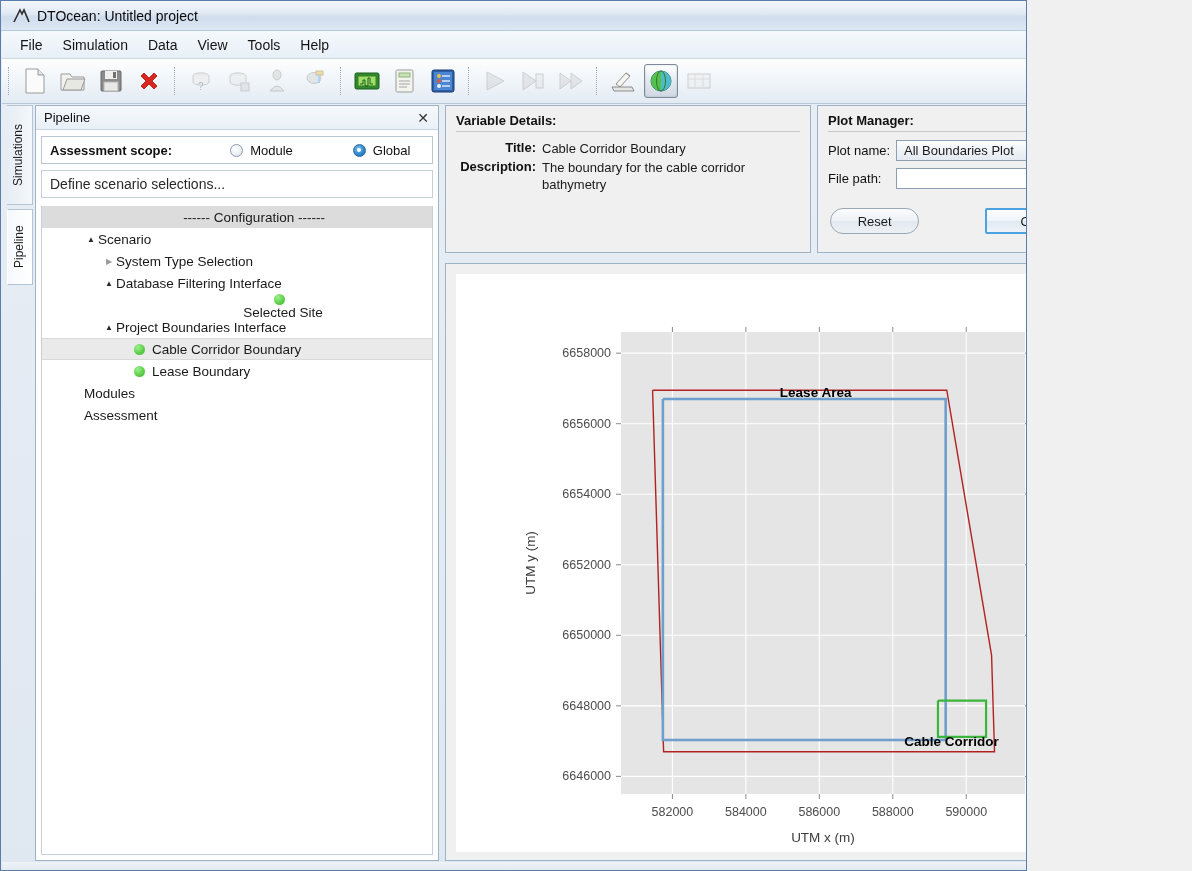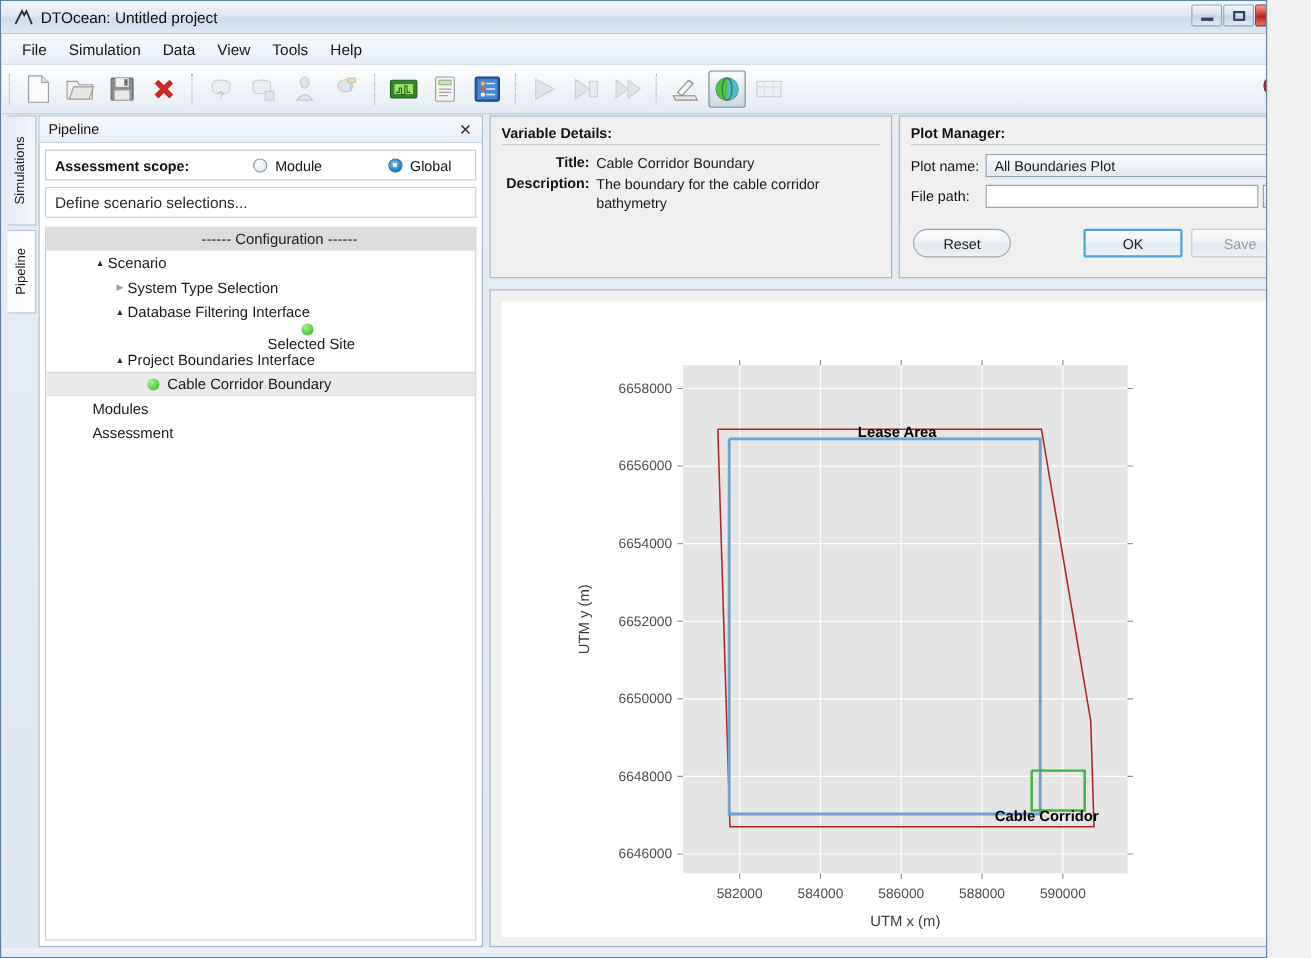--- a/index.html
+++ b/index.html
@@ -5,21 +5,21 @@
   * { box-sizing: border-box; }
   html, body {
     margin: 0; padding: 0;
     width: 1192px; height: 871px;
     overflow: hidden;
     font-family: "Liberation Sans", sans-serif;
     background: #f0f0f0;
   }
   #app {
     position: relative;
-    width: 1152px; height: 871px;
+    width: 1027px; height: 871px;
     background: linear-gradient(180deg, #e8eef5 0%, #dfe7f1 100%);
     border: 1px solid #5b7ea8;
     overflow: hidden;
   }
 
   
   .titlebar {
     position: absolute; left: 0; top: 0; width: 1192px; height: 30px;
     background: linear-gradient(180deg, #f3f7fb 0%, #dfe8f3 45%, #cfdcec 55%, #dde8f4 100%);
     display: flex; align-items: center;
@@ -485,20 +485,24 @@
       <div class="tree-row" style="padding-left:60px;">
         <span class="tw-arrow open">▲</span>
         <span>Project Boundaries Interface</span>
       </div>
 
       <div class="tree-row selected" style="padding-left:92px;">
         <span class="dot-green"></span>
         <span>Cable Corridor Boundary</span>
       </div>
 
+      <div class="tree-row" style="padding-left:92px;">
+        <span class="dot-green"></span>
+        <span>Lease Boundary</span>
+      </div>
 
       <div class="tree-row" style="padding-left:42px;">
         <span>Modules</span>
       </div>
 
       <div class="tree-row" style="padding-left:42px;">
         <span>Assessment</span>
       </div>
     </div>
   </div>

